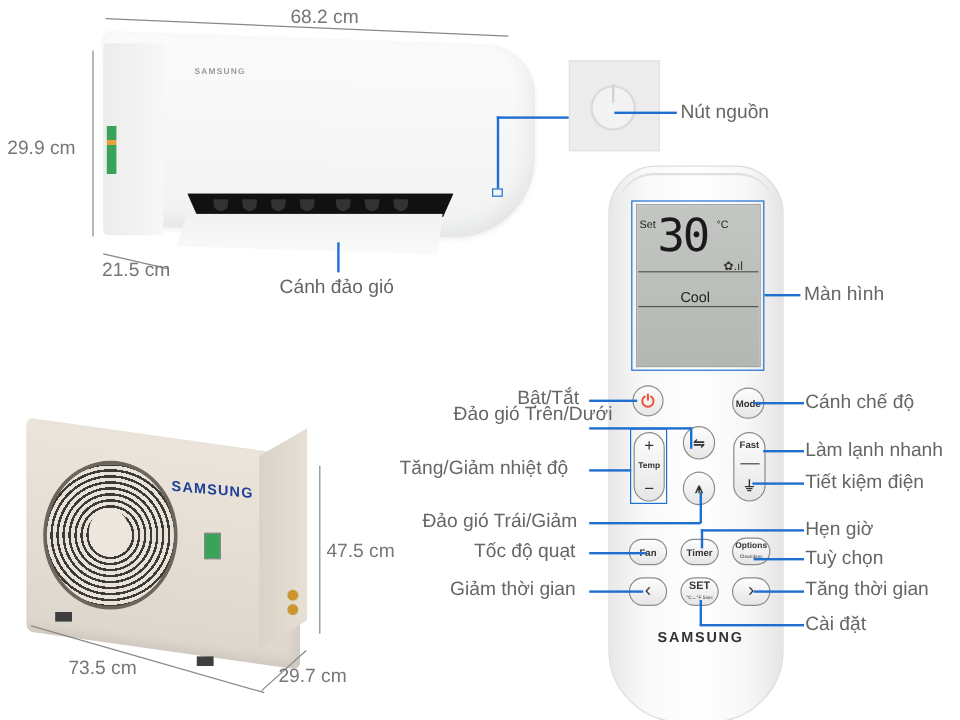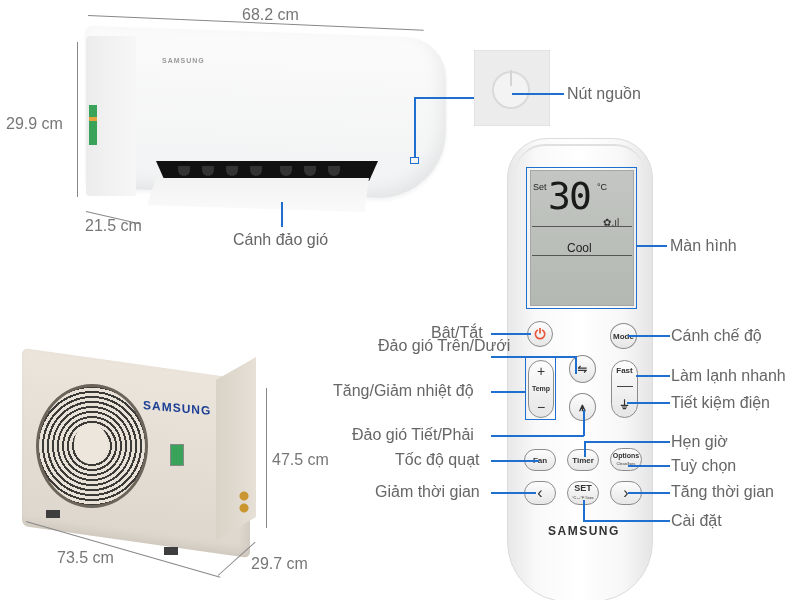--- a/index.html
+++ b/index.html
@@ -202,21 +202,21 @@
 <div class="label" style="left:431px; top:324px;">Bật/Tắt</div>
 <div class="line" style="left:491px; top:333px; width:40px; height:1.5px;"></div>
 
 <div class="label" style="left:346px; top:337px;margin-left:32px;">Đảo gió Trên/Dưới</div>
 <div class="line" style="left:491px; top:356px; width:85px; height:1.5px;"></div>
 <div class="line" style="left:575px; top:356px; width:1.5px; height:18px;"></div>
 
 <div class="label" style="left:333px; top:382px;">Tăng/Giảm nhiệt độ</div>
 <div class="line" style="left:491px; top:391px; width:35px; height:1.5px;"></div>
 
-<div class="label" style="left:352px; top:426px;">Đảo gió Tiết/Phải</div>
+<div class="label" style="left:352px; top:426px;">Đảo gió Trái/Giảm</div>
 <div class="line" style="left:491px; top:435px; width:93px; height:1.5px;"></div>
 <div class="line" style="left:583px; top:410px; width:1.5px; height:26px;"></div>
 
 <div class="label" style="left:395px; top:451px;">Tốc độ quạt</div>
 <div class="line" style="left:491px; top:460px; width:48px; height:1.5px;"></div>
 
 <div class="label" style="left:375px; top:483px;">Giảm thời gian</div>
 <div class="line" style="left:491px; top:492px; width:45px; height:1.5px;"></div>
 
 <div class="line" style="left:637px; top:245px; width:30px; height:1.5px;"></div>
@@ -255,13 +255,13 @@
   <div class="valves"></div>
   <div class="foot" style="left:46px; top:510px;"></div>
   <div class="foot" style="left:164px; top:547px;"></div>
 </div>
 
 <div class="gline" style="left:266px; top:388px; width:1px; height:140px;"></div>
 <div class="dim" style="left:272px; top:451px;">47.5 cm</div>
 <div class="gline" style="left:26px; top:521px; width:202px; height:1px; transform:rotate(16deg); transform-origin:left;"></div>
 <div class="dim" style="left:57px; top:549px;">73.5 cm</div>
 <div class="gline" style="left:218px; top:575px; width:50px; height:1px; transform:rotate(-42deg); transform-origin:left;"></div>
-<div class="dim" style="left:251px; top:555px;">29.7 cm</div>
+<div class="dim" style="left:232px; top:555px;">29.7 cm</div>
 
 </body></html>

